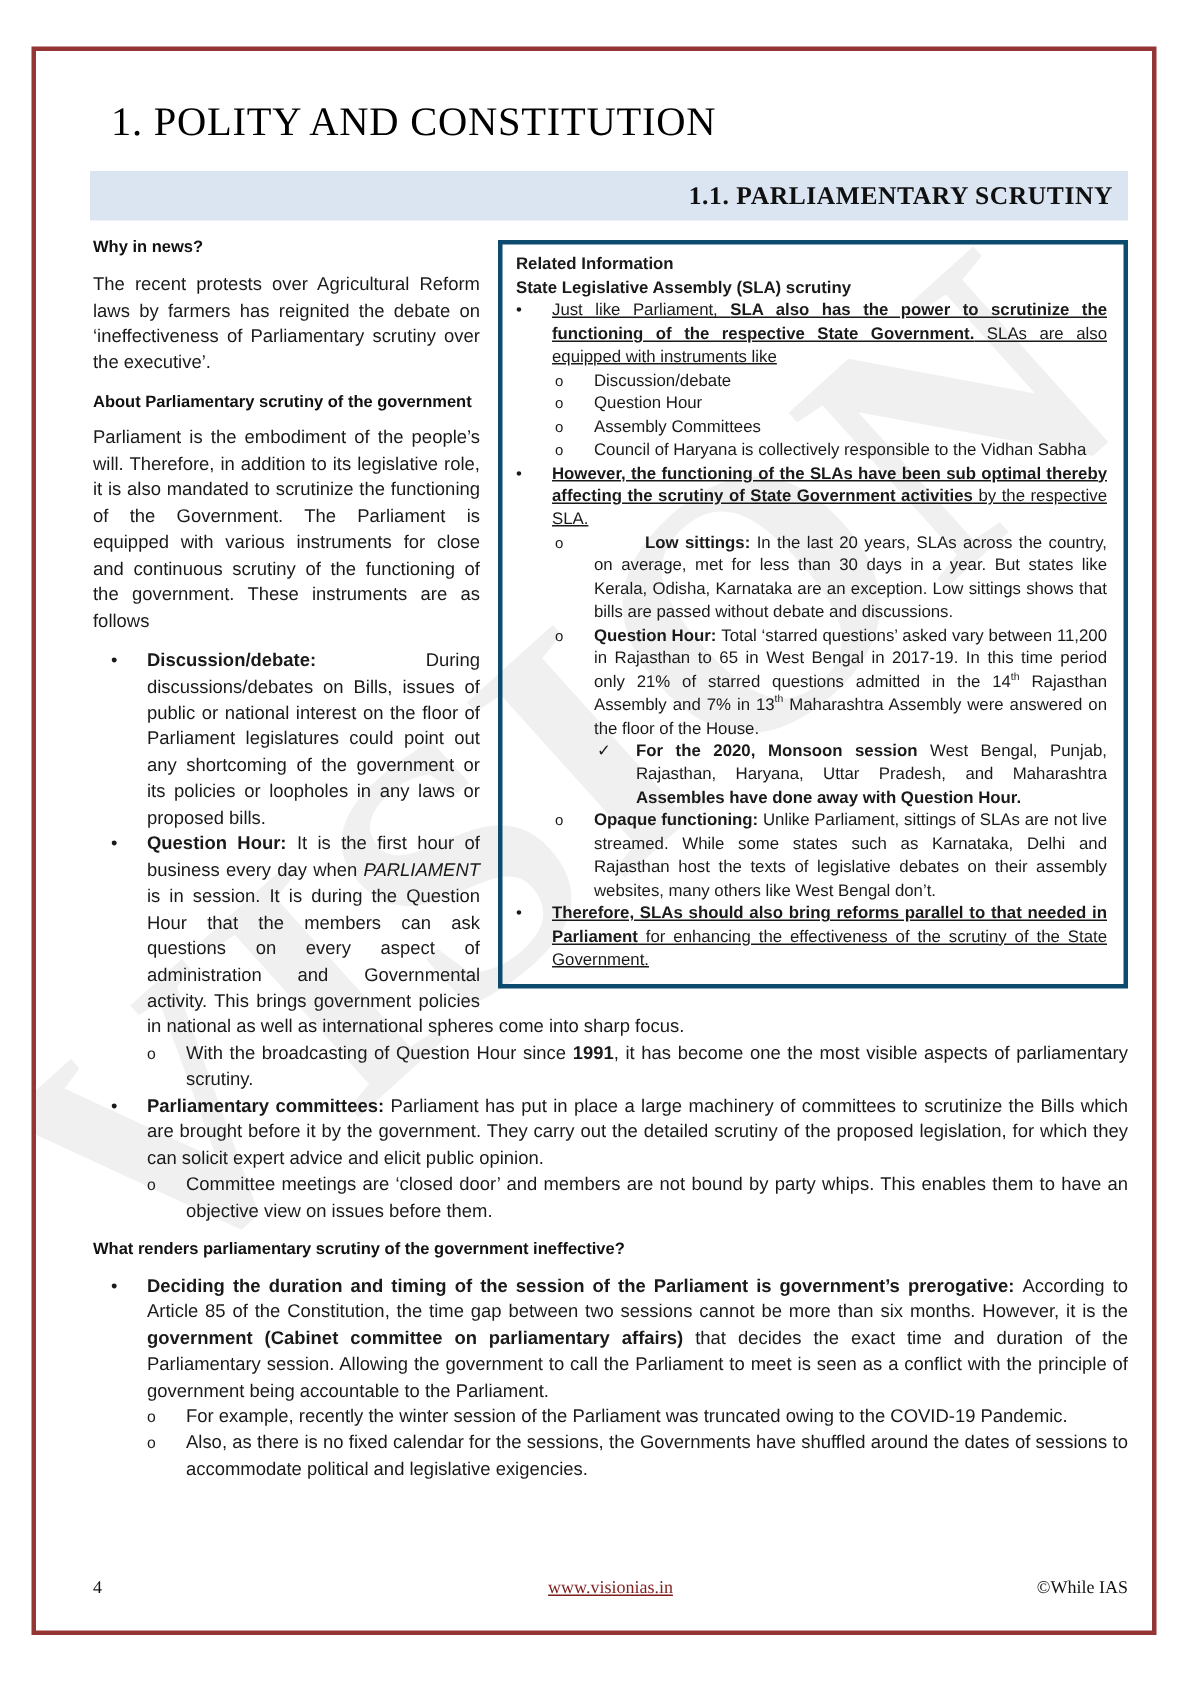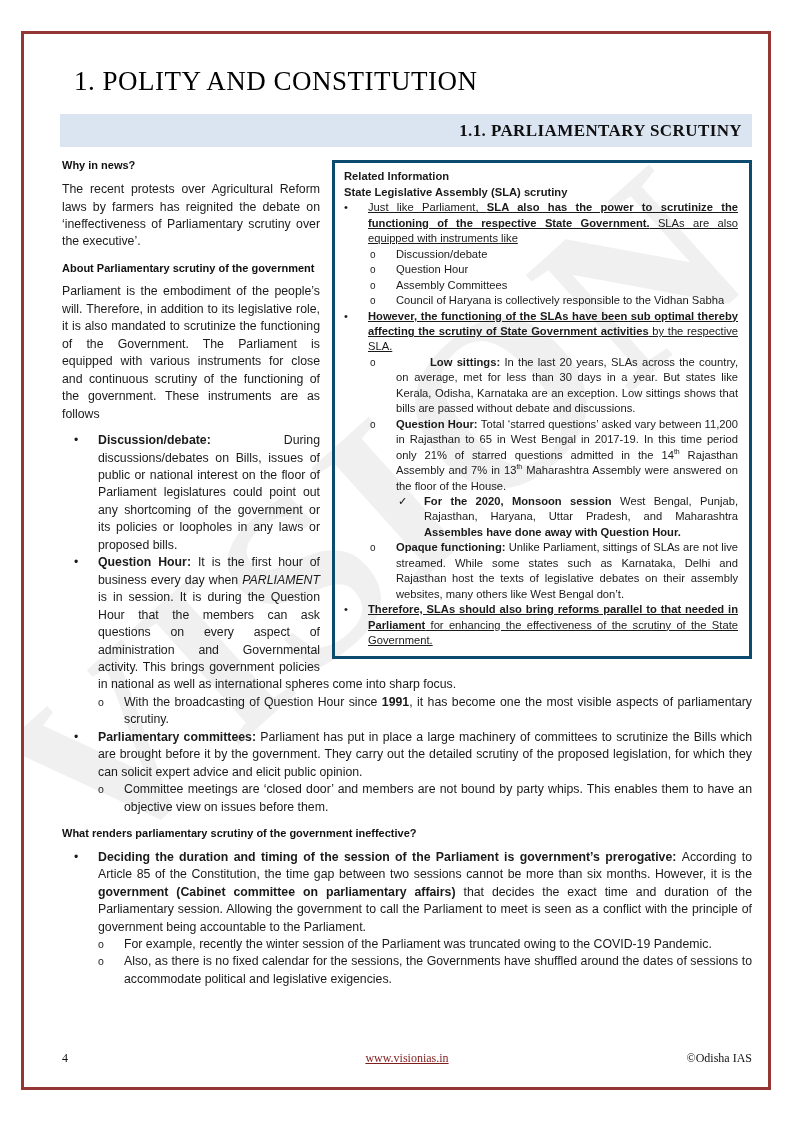--- a/index.html
+++ b/index.html
@@ -147,15 +147,15 @@
     </div>
     <div class="li l2">
       <span class="mk">o</span><span><span>Also, as there is no fixed calendar for the sessions, the Governments have shuffled around the dates of sessions to accommodate political and legislative exigencies.</span></span>
     </div>
 
   </div>
 
   <div class="footer">
     <span class="pg">4</span>
     <a class="flink">www.visionias.in</a>
-    <span class="fcopy">©Odisha IAS</span>
+    <span class="fcopy">©While IAS</span>
   </div>
 </div>
 
 </body></html>

